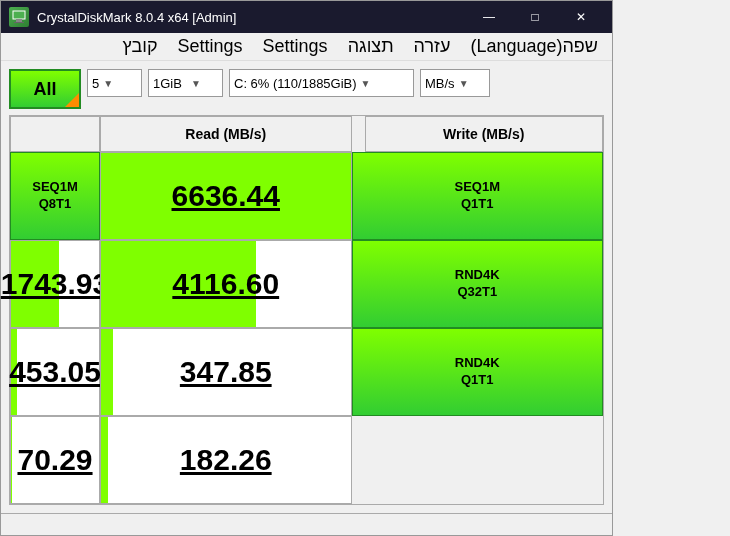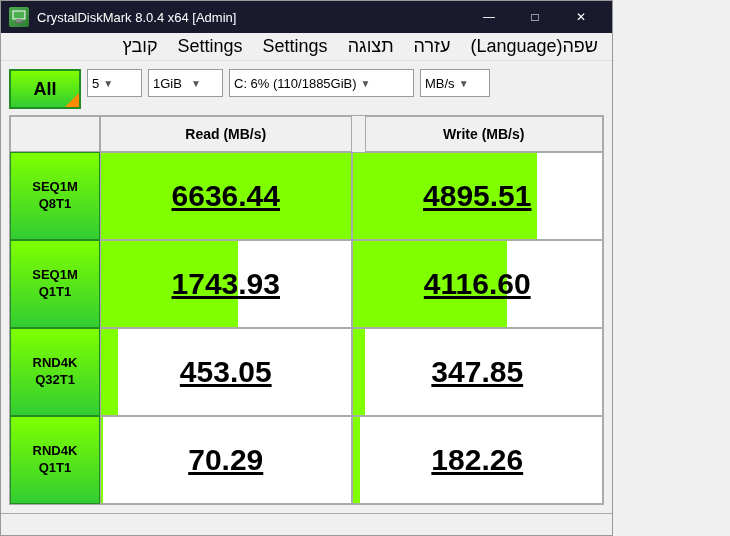--- a/index.html
+++ b/index.html
@@ -283,21 +283,20 @@
 
       <div class="cell header-empty"></div>
       <div class="cell header-read">Read (MB/s)</div>
       <div class="cell header-write">Write (MB/s)</div>
 
       <div class="cell label-cell">
         <span>SEQ1M</span>
         <span>Q8T1</span>
       </div>
       <div class="cell value-cell r1-read">6636.44</div>
-      <div class="cell value-cell r1-write">4895.51</div>
 
       <div class="cell label-cell">
         <span>SEQ1M</span>
         <span>Q1T1</span>
       </div>
       <div class="cell value-cell r2-read">1743.93</div>
       <div class="cell value-cell r2-write">4116.60</div>
 
       <div class="cell label-cell">
         <span>RND4K</span>

